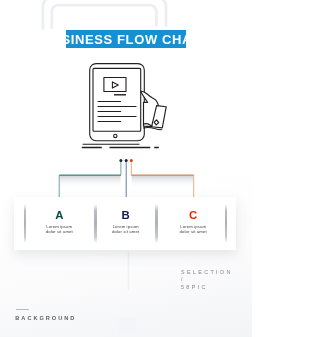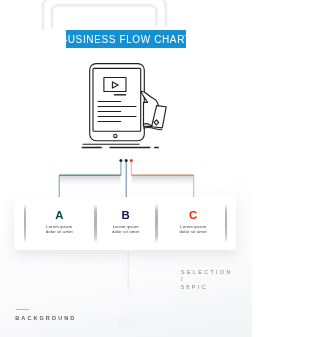--- a/index.html
+++ b/index.html
@@ -8,21 +8,21 @@
        -webkit-font-smoothing:antialiased;}
   #stage{position:relative;width:252px;height:337px;overflow:hidden;
          background:linear-gradient(170deg,#ffffff 0%,#ffffff 55%,#fbfbfc 78%,#f3f4f6 100%);}
 
   
   #bg{position:absolute;left:0;top:0;width:252px;height:337px;}
 
   
   #banner{position:absolute;left:66px;top:30px;width:120px;height:18px;
           background:#1590d2;display:flex;align-items:center;justify-content:center;}
-  #banner-title{color:#fff;font-size:10px;font-weight:normal;letter-spacing:.62px;
+  #banner-title{color:#fff;font-size:13px;font-weight:bold;letter-spacing:.62px;
                 white-space:nowrap;}
 
   
   #illu{position:absolute;left:80px;top:58px;width:100px;height:94px;}
 
   
   #conn{position:absolute;left:0;top:150px;width:252px;height:60px;}
 
   
   #panel{position:absolute;left:14.3px;top:197px;width:222px;height:53px;background:#fff;

